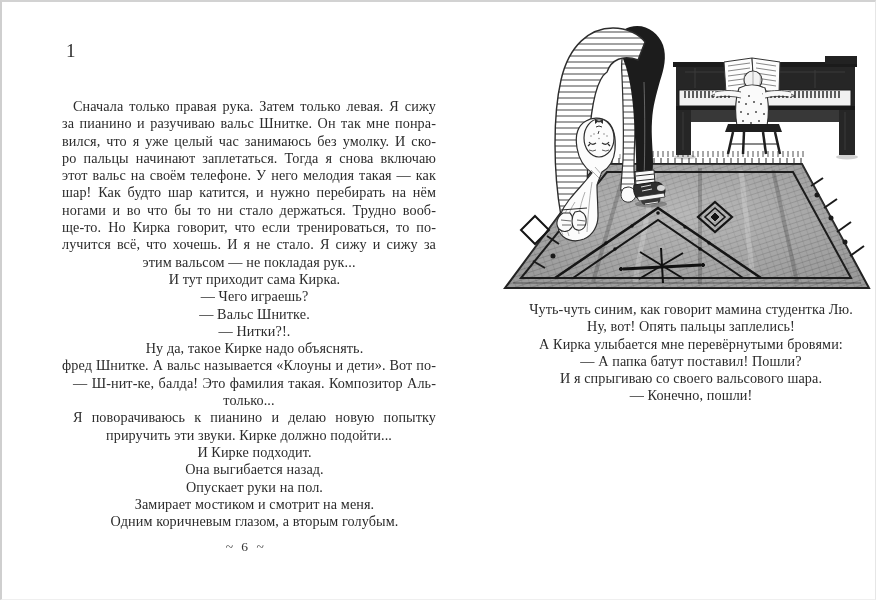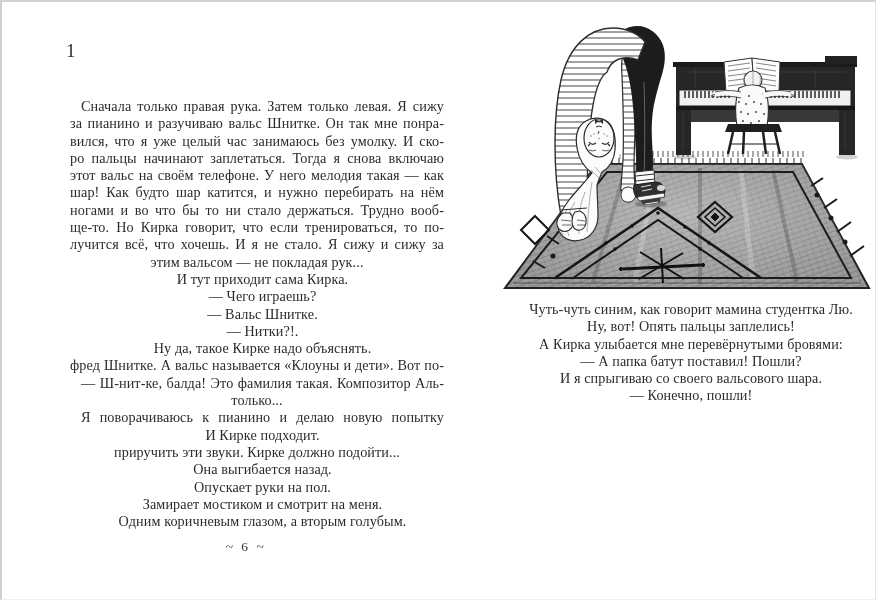--- a/index.html
+++ b/index.html
@@ -5,21 +5,21 @@
   html,body{margin:0;padding:0;background:#fff;}
   .sheet{
     position:relative;width:876px;height:600px;background:#ffffff;
     box-sizing:border-box;overflow:hidden;
     border-top:2px solid #d2d2d2;border-left:2px solid #cfcfcf;
     border-right:1px solid #e6e6e6;border-bottom:1px solid #efefef;
     font-family:"Liberation Serif", serif;color:#2b2b2b;
   }
   .chapter{position:absolute;left:64px;top:38px;font-size:19px;color:#2f2f2f;}
   .textblock{position:absolute;width:374px;font-size:14.2px;line-height:17.3px;letter-spacing:.1px;}
-  .textblock.left{left:68px;top:96px;}
+  .textblock.left{left:60px;top:96px;}
   .textblock.right{left:502px;top:299px;}
   .bl{white-space:nowrap;text-align:center;}
   .bl.j{text-align:justify;text-align-last:justify;}
   .bl.ind{text-indent:11px;}
   .pagenum{
     position:absolute;left:57px;top:537px;width:374px;text-align:center;
     font-size:13.5px;letter-spacing:2.5px;color:#333;
   }
   .illo{position:absolute;left:493px;top:18px;width:380px;height:272px;}
 </style>
@@ -43,22 +43,22 @@
       <div class="bl">этим вальсом — не покладая рук...</div>
       <div class="bl ind">И тут приходит сама Кирка.</div>
       <div class="bl ind">— Чего играешь?</div>
       <div class="bl ind">— Вальс Шнитке.</div>
       <div class="bl ind">— Нитки?!.</div>
       <div class="bl ind">Ну да, такое Кирке надо объяснять.</div>
       <div class="bl j">фред Шнитке. А вальс называется «Клоуны и дети». Вот по-</div>
       <div class="bl j ind">— Ш-нит-ке, балда! Это фамилия такая. Композитор Аль-</div>
       <div class="bl">только...</div>
       <div class="bl j ind">Я поворачиваюсь к пианино и делаю новую попытку</div>
+      <div class="bl">приручить эти звуки. Кирке должно подойти...</div>
       <div class="bl ind">И Кирке подходит.</div>
-      <div class="bl">приручить эти звуки. Кирке должно подойти...</div>
       <div class="bl ind">Она выгибается назад.</div>
       <div class="bl ind">Опускает руки на пол.</div>
       <div class="bl ind">Замирает мостиком и смотрит на меня.</div>
       <div class="bl ind">Одним коричневым глазом, а вторым голубым.</div>
     </div>
 
   <div class="pagenum">~ 6 ~</div>
 
   <svg class="illo" viewBox="0 0 380 272" xmlns="http://www.w3.org/2000/svg">
     <defs>

